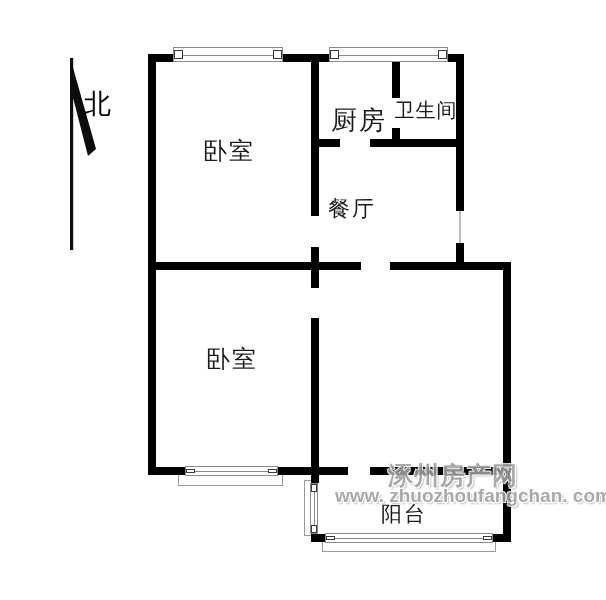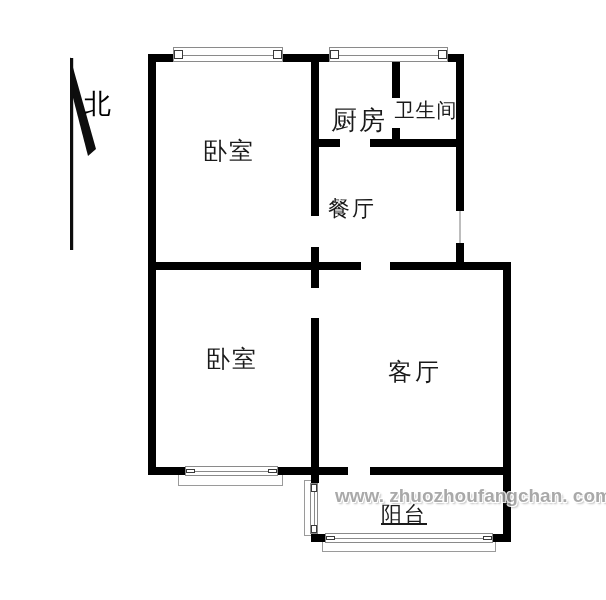--- a/index.html
+++ b/index.html
@@ -108,18 +108,18 @@
     <polygon points="70,57 96,149 88,156 70,86" fill="#0d0d0d"></polygon>
     <rect x="70" y="58" width="3.2" height="192" fill="#0d0d0d"></rect>
   </svg>
   <span class="compass-label" style="left:84px;top:86px;">北</span>
 
   <span class="room-label" style="left:229px;top:135px;font-size:24px;letter-spacing:2px;">卧室</span>
   <span class="room-label" style="left:232px;top:343px;font-size:24px;letter-spacing:2px;">卧室</span>
   <span class="room-label" style="left:359px;top:103px;font-size:26px;letter-spacing:2px;">厨房</span>
   <span class="room-label" style="left:426px;top:97px;font-size:20px;letter-spacing:1px;">卫生间</span>
   <span class="room-label" style="left:352px;top:194px;font-size:22px;letter-spacing:2px;">餐厅</span>
-  <span class="room-label" style="left:415px;top:356px;font-size:24px;letter-spacing:3px;">客厅</span>
-  <span class="room-label" style="left:404px;top:500px;font-size:21px;letter-spacing:2px;text-decoration:underline;">阳台</span>
+  <span class="room-label" style="left:404px;top:500px;font-size:21px;letter-spacing:2px;">阳台</span>
 
+  <div class="wm wm-cn">涿州房产网</div>
   <div class="wm wm-url">www. zhuozhoufangchan. com</div>
 
 </div>
 
 </body></html>

